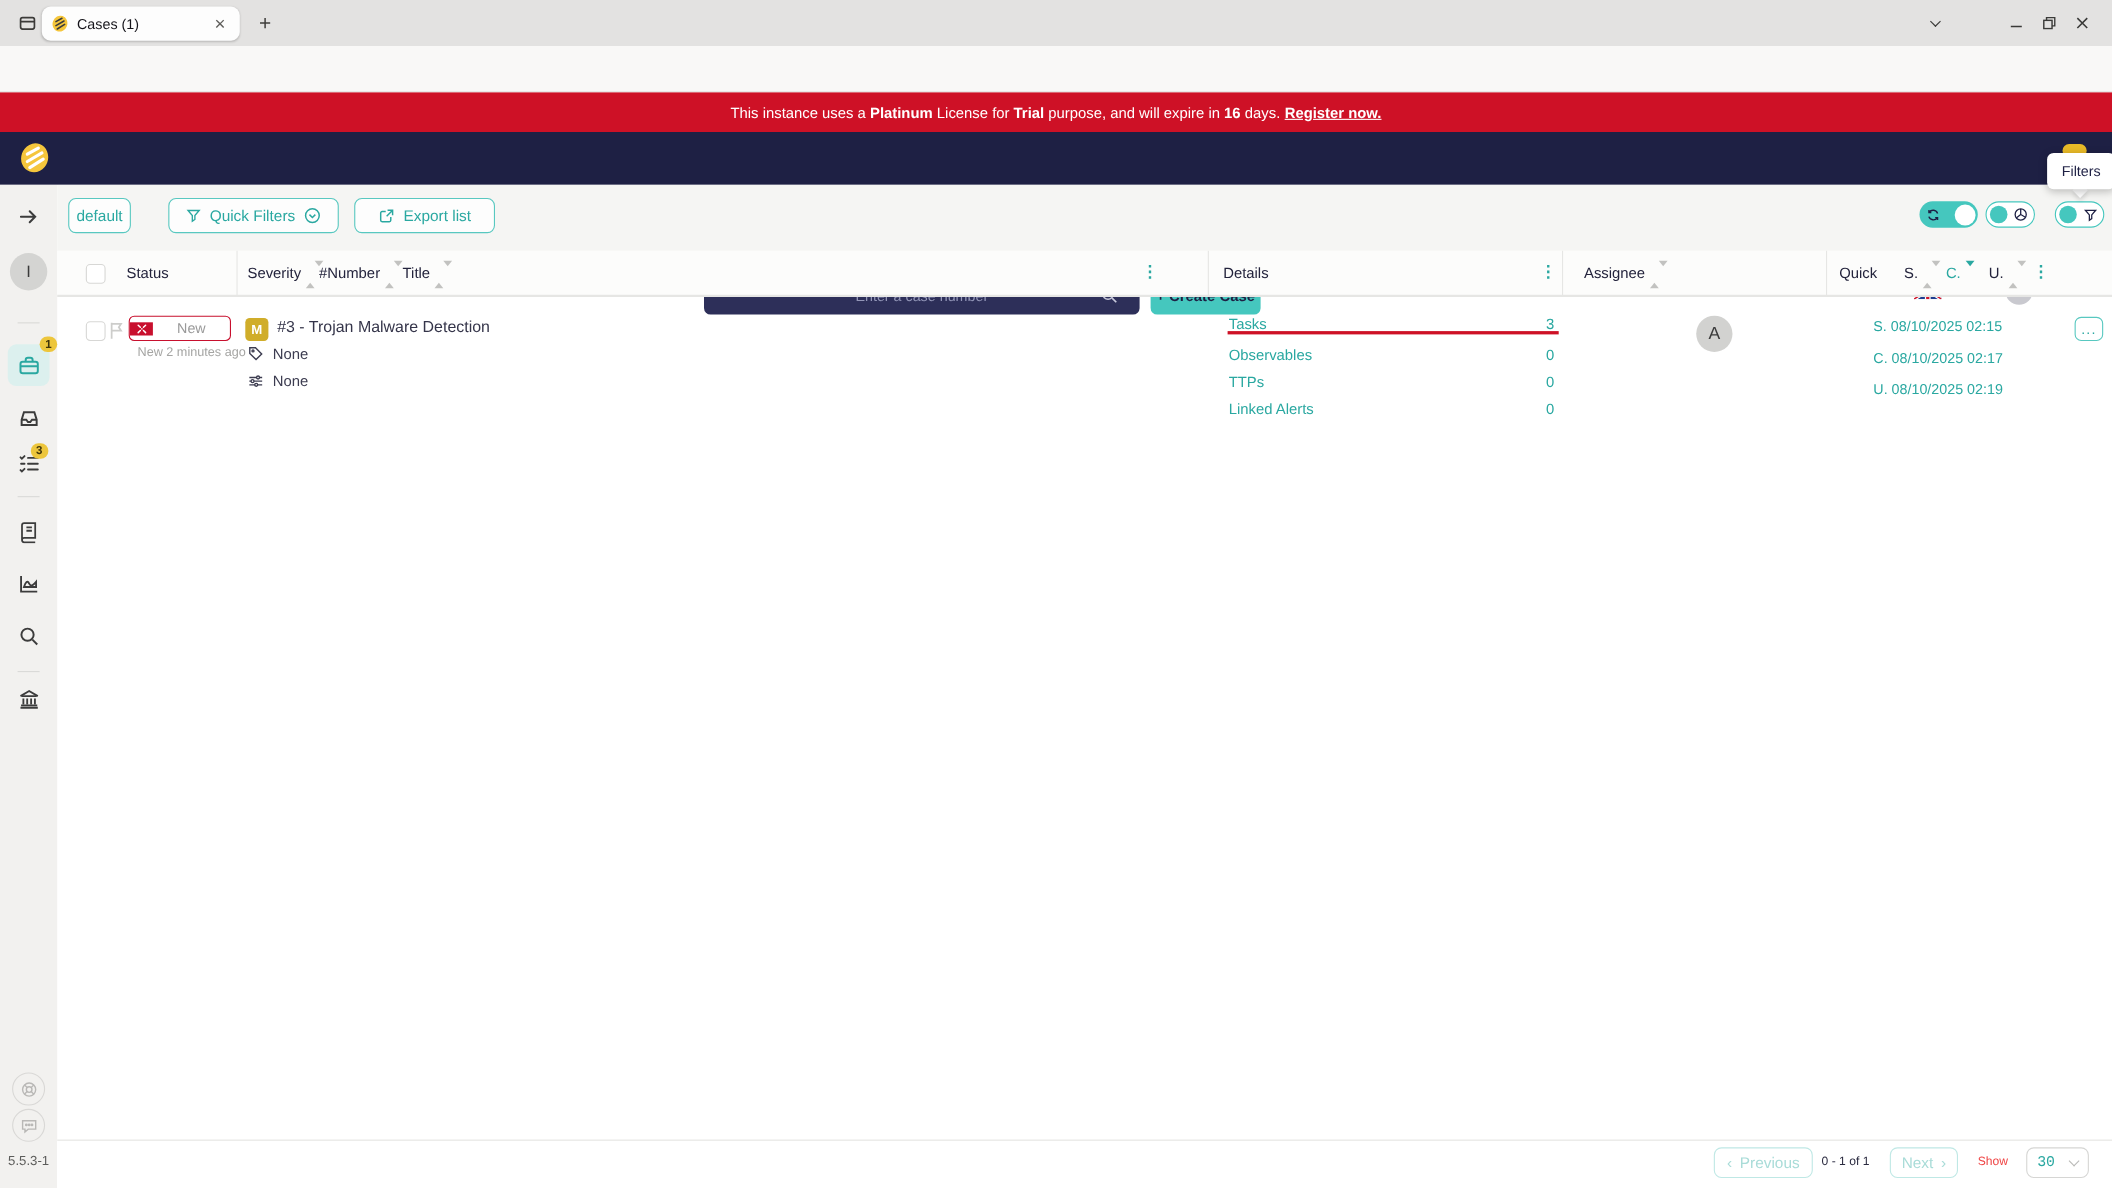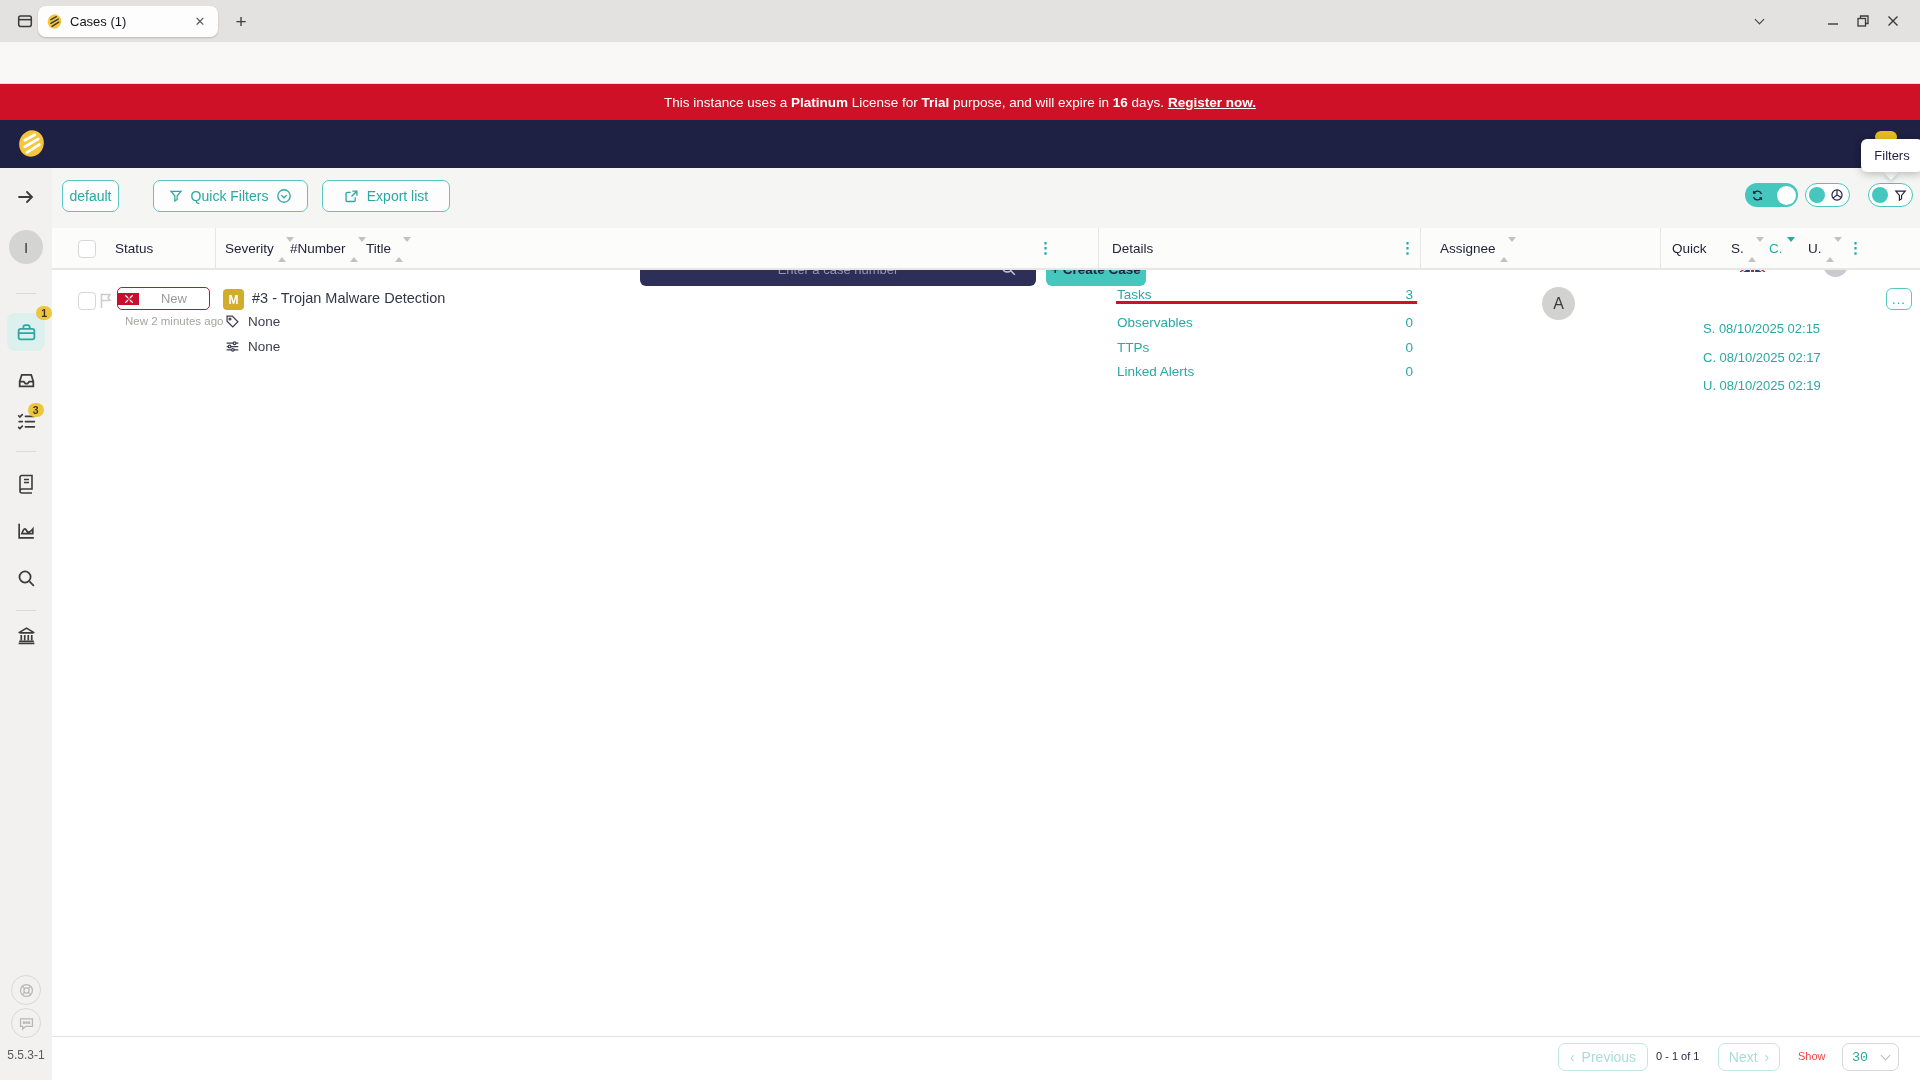--- a/index.html
+++ b/index.html
@@ -93,21 +93,21 @@
   .row-sub { left:125px; top:315px; font-size:11.5px; color:#a5a5a3; }
   .sev { left:223px; top:289px; width:21px; height:21px; background:#d0ad2a; border-radius:4px;
          color:#fff; font-size:12px; font-weight:bold; }
   .row-title { left:252px; top:290px; font-size:14.5px; color:#35354a; }
   .row-line { position:absolute; display:flex; align-items:center; gap:8px; color:#3c3c50; font-size:13.5px; }
   .dl { position:absolute; left:1117px; width:296px; display:flex; justify-content:space-between;
         color:#2aa8a1; font-size:13.5px; }
   .taskbar { left:1116px; top:301px; width:301px; height:3px; background:#ce1126; }
   .ravatar { left:1542px; top:287px; width:33px; height:33px; border-radius:50%; background:#d2d2d0;
              color:#3a3a3a; font-size:16px; }
-  .rdate { position:absolute; left:1703px; color:#2aa8a1; font-size:13px;margin-top:32px; }
+  .rdate { position:absolute; left:1703px; color:#2aa8a1; font-size:13px; }
   .dots-btn { left:1886px; top:288px; width:26px; height:22px; border:1.5px solid #58c8c0; border-radius:6px;
               color:#2aa8a1; font-size:13px; letter-spacing:1px; }
 
   
   .footbar { left:52px; top:1036px; width:1868px; height:44px; background:#fff; border-top:1px solid #e4e4e2; }
   .pgbtn { position:absolute; top:1043px; height:28px; border:1px solid #bfe8e5; border-radius:7px; background:#fff;
            color:#a9dcd8; font-size:14px; display:inline-flex; align-items:center; justify-content:center; gap:7px; }
   .pgtext { position:absolute; top:1050px; font-size:11px; color:#2b2b40; }
   .showsel { position:absolute; left:1842px; top:1043px; width:57px; height:28px; border:1px solid #d6d6d4; border-radius:7px;
              background:#fff; display:flex; align-items:center; justify-content:space-between; padding:0 9px;font-family:Liberation Mono, monospace; }

